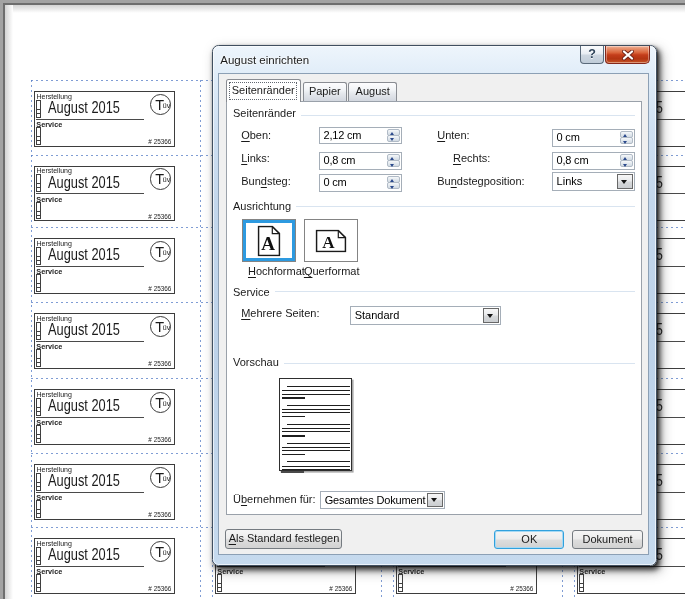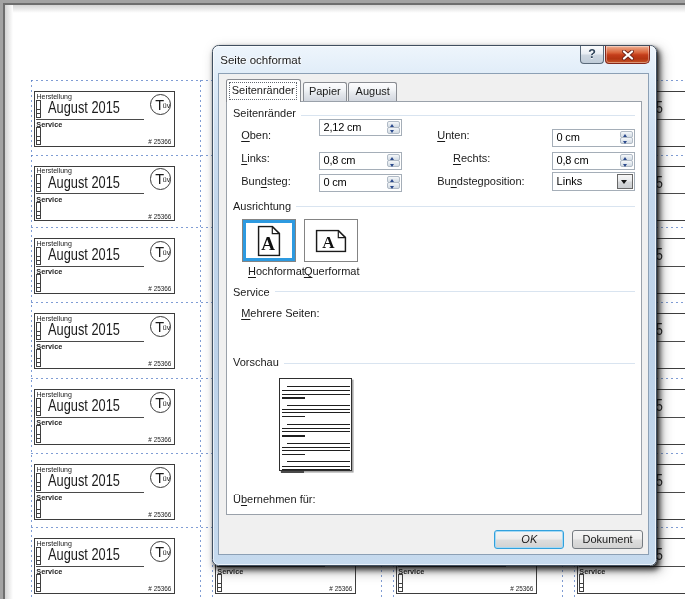--- a/index.html
+++ b/index.html
@@ -90,21 +90,21 @@
 .tile svg {position:absolute;left:50%;top:50%;transform:translate(-50%,-50%);}
 
 .pv {position:absolute;left:51.7px;top:276.8px;width:73.5px;height:92.5px;
   border:1.2px solid #2e2e2e;background:#fff;box-shadow:1.6px 1.6px 0 0 #a8a8a8;}
 .pvl {position:absolute;height:1px;background:#1f1f1f;}
 .pvover {position:absolute;left:54.3px;top:369.9px;width:23px;height:1.6px;background:#4a4a4a;}
 
 .btn {position:absolute;height:19.5px;border:1px solid #757b81;border-radius:3px;
   font-size:11px;color:#1a1a1a;text-align:center;line-height:17.5px;white-space:nowrap;
   background:linear-gradient(180deg,#f5f5f5,#ededed 45%,#dddddd 55%,#d2d2d2);}
-.btn.ok {border:1.6px solid #31a1dd;box-shadow:inset 0 0 0 1px #a6d9f4;font-style:italic;}
+.btn.ok {border:1.6px solid #31a1dd;box-shadow:inset 0 0 0 1px #a6d9f4;}
 u {text-decoration-thickness:1px;text-underline-offset:1.5px;}
 </style></head>
 <body>
 <div class="topgrad"></div>
 <div class="leftgrad"></div>
 <div class="dh" style="top:80px"></div>
 <div class="dh" style="top:154.5px"></div>
 <div class="dh" style="top:227px"></div>
 <div class="dh" style="top:301.5px"></div>
 <div class="dh" style="top:378px"></div>
@@ -453,39 +453,39 @@
 <div class="lad" style="top:35.2px;height:17.8px"></div>
 
 </div>
 <div class="topband"></div>
 <div class="topline"></div>
 <div class="leftband"></div>
 <div class="leftline"></div>
 
 <div class="dlg">
  <div class="glassin"></div>
- <div class="title">Seite ochformat</div>
+ <div class="title">August einrichten</div>
  <div class="caphelp">?</div>
  <div class="capclose">
       <svg width="12" height="11">
    <path d="M2,1.5 L10,8.5 M10,1.5 L2,8.5" stroke="#70251a" stroke-width="4" stroke-linecap="round"></path>
    <path d="M2,1.5 L10,8.5 M10,1.5 L2,8.5" stroke="#ffffff" stroke-width="2.2" stroke-linecap="round"></path>
  </svg>
     </div>
  <div class="client">
   <div class="tab act" style="left:6.6px;top:4.9px;width:74.7px;height:22.8px;line-height:21px">
     <div class="tfocus"></div>Seitenränder</div>
   <div class="tab" style="left:83.5px;top:8.2px;width:44px;height:18.8px;line-height:17.5px">Papier</div>
   <div class="tab" style="left:128.9px;top:8.2px;width:49px;height:18.8px;line-height:17.5px">August</div>
   <div class="panel">
    <div class="gline" style="top:13.3px"></div>
    <div class="gcap" style="left:6px;top:5.9px">Seitenränder</div>
    <div class="flabel" style="left:14.2px;top:27.5px"><u>O</u>ben:</div>
    <div class="flabel" style="left:210.2px;top:27.5px"><u>U</u>nten:</div>
-   <div class="fld" style="left:92.3px;top:17px">2,12 cm<span class="spin">
+   <div class="fld" style="left:92.3px;top:25px">2,12 cm<span class="spin">
             <span class="su"></span>
             <span class="sd"></span>
           </span></div>
    <div class="fld" style="left:325.4px;top:27.5px">0 cm<span class="spin">
             <span class="su"></span>
             <span class="sd"></span>
           </span></div>
    <div class="flabel" style="left:14.2px;top:50.5px"><u>L</u>inks:</div>
    <div class="flabel" style="left:226px;top:50.5px"><u>R</u>echts:</div>
    <div class="fld" style="left:92.3px;top:50.5px">0,8 cm<span class="spin">
@@ -519,20 +519,21 @@
      <path d="M22.8,1 V8.2 H30" fill="none" stroke="#1a1a1a" stroke-width="1.2"></path>
      <text x="13" y="18.5" font-family="Liberation Serif" font-size="17" font-weight="bold" text-anchor="middle" fill="#111">A</text>
           </svg>
    </div>
    <div class="flabel" style="left:21px;top:163.9px"><u>H</u>ochformat</div>
    <div class="flabel" style="left:76.9px;top:163.9px"><u>Q</u>uerformat</div>
 
    <div class="gline" style="top:189.9px"></div>
    <div class="gcap" style="left:6px;top:184.7px">Service</div>
    <div class="flabel" style="left:14.2px;top:205.6px"><u>M</u>ehrere Seiten:</div>
+   <div class="cmb" style="left:122.7px;top:204.2px;width:151px;height:19.5px;line-height:17.5px">Standard<span class="cbtn"></span></div>
 
    <div class="gline" style="top:261px"></div>
    <div class="gcap" style="left:6px;top:254.9px">Vorschau</div>
    <div class="pv">
 <div class="pvl" style="top:7.2px;left:7.5px;width:63px"></div>
 <div class="pvl" style="top:11px;left:2.5px;width:68px"></div>
 <div class="pvl" style="top:14.5px;left:2.5px;width:68px"></div>
 <div class="pvl" style="top:18.1px;left:2.5px;width:22.5px;height:1.4px"></div>
 <div class="pvl" style="top:26.1px;left:7.5px;width:63px"></div>
 <div class="pvl" style="top:29.8px;left:2.5px;width:68px"></div>
@@ -545,17 +546,19 @@
 <div class="pvl" style="top:63.5px;left:7.5px;width:63px"></div>
 <div class="pvl" style="top:67.4px;left:2.5px;width:68px"></div>
 <div class="pvl" style="top:71px;left:2.5px;width:68px"></div>
 <div class="pvl" style="top:74.6px;left:2.5px;width:22.5px;height:1.4px"></div>
 <div class="pvl" style="top:81.9px;left:7.5px;width:63px"></div>
 <div class="pvl" style="top:86.3px;left:2.5px;width:68px"></div>
 <div class="pvl" style="top:89.5px;left:2.5px;width:68px"></div>
    </div>
    <div class="pvover"></div>
    <div class="flabel" style="left:6px;top:391.4px">Ü<u>b</u>ernehmen für:</div>
+   <div class="cmb" style="left:92.7px;top:389.3px;width:125px;height:18px;line-height:16px;letter-spacing:-0.15px">Gesamtes Dokument<span class="cbtn"></span></div>
   </div>
+  <div class="btn" style="left:6.2px;top:455.2px;width:117px"><u>A</u>ls Standard festlegen</div>
   <div class="btn ok" style="left:275px;top:455.5px;width:70px">OK</div>
   <div class="btn" style="left:353px;top:455.5px;width:70.5px">Dokument</div>
  </div>
 </div>
 
 </body></html>

